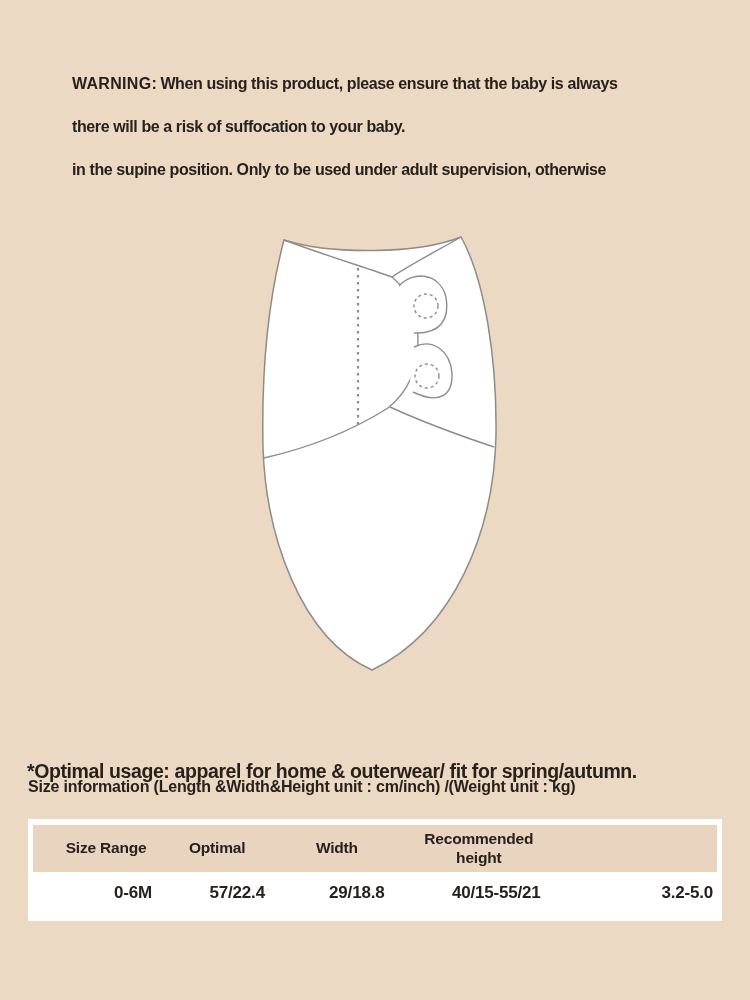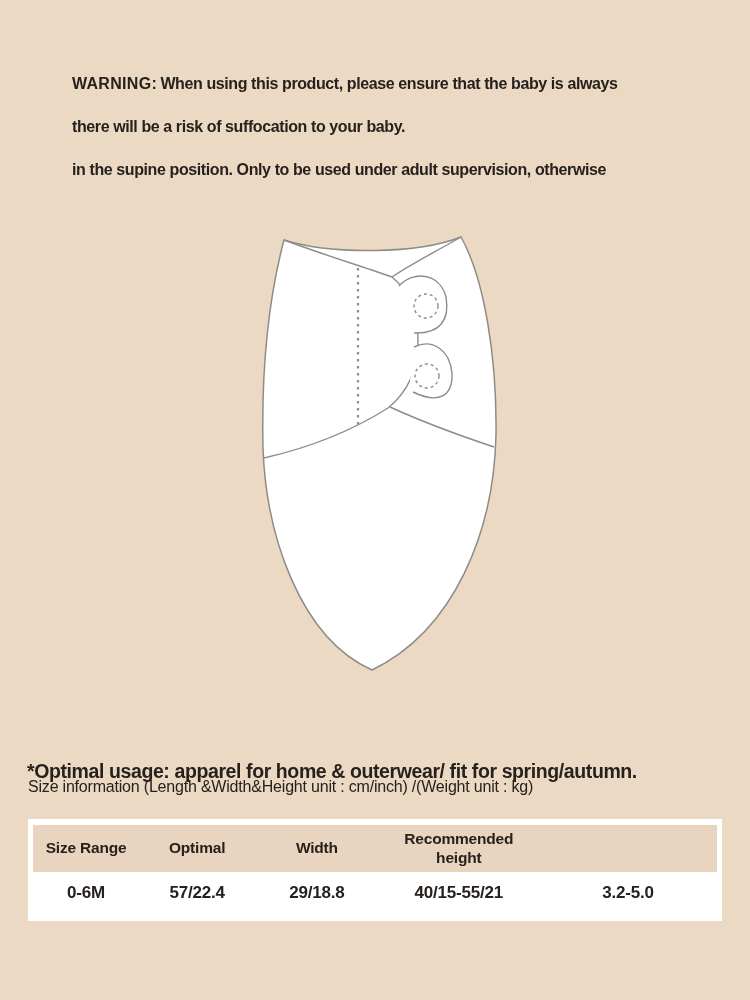--- a/index.html
+++ b/index.html
@@ -51,21 +51,21 @@
     font-size: 19.5px;
     font-weight: 700;
     letter-spacing: -0.4px;
     white-space: nowrap;
   }
   .size-heading {
     position: absolute;
     left: 28px; top: 778px;
     margin: 0;
     font-size: 16px;
-    font-weight: 400;
+    font-weight: 700;
     letter-spacing: -0.2px;
     white-space: nowrap;
   }
 
   
   .size-table {
     position: absolute;
     left: 28px; top: 819px;
     width: 694px;
     background: #ffffff;
@@ -83,22 +83,22 @@
     min-height: 41px;
     align-items: center;
   }
   .tcell {
     text-align: center;
     font-weight: 700;
     box-sizing: border-box;
     padding: 2px 4px;
   }
   .trow.head .tcell { font-size: 15.5px; line-height: 1.2; letter-spacing: -0.2px; }
-  .trow.bodyrow .tcell { font-size: 17px; letter-spacing: -0.2px; }
-  .c1 { width: 15.5%; }
+  .trow.bodyrow .tcell { font-size: 17px; letter-spacing: -0.2px; text-align: right; }
+  .c1 { width: 15.5%; margin-left: 20px; }
   .c2 { width: 17%; }
   .c3 { width: 18%; }
   .c4 { width: 23.5%; }
   .c5 { width: 26%; }
 </style>
 </head>
 <body>
 
 <div class="page">
 

